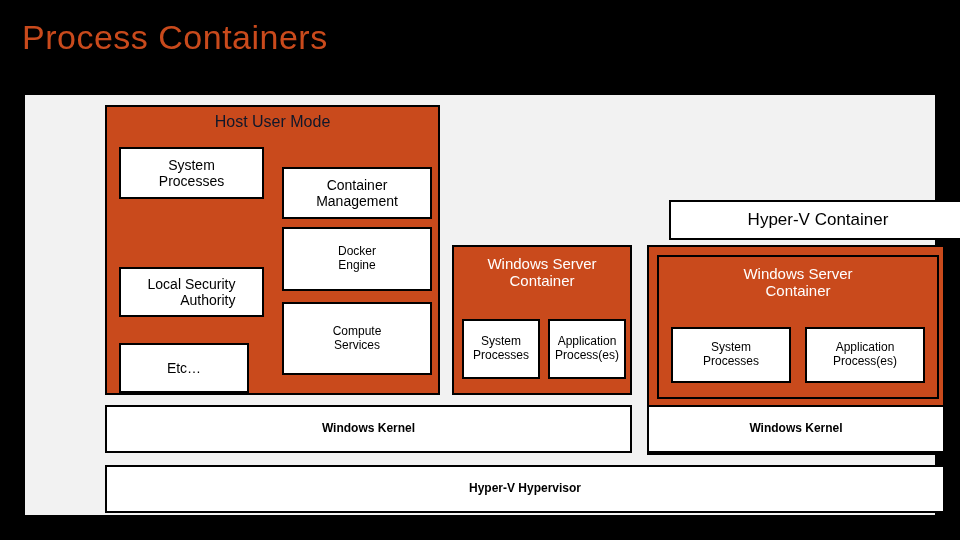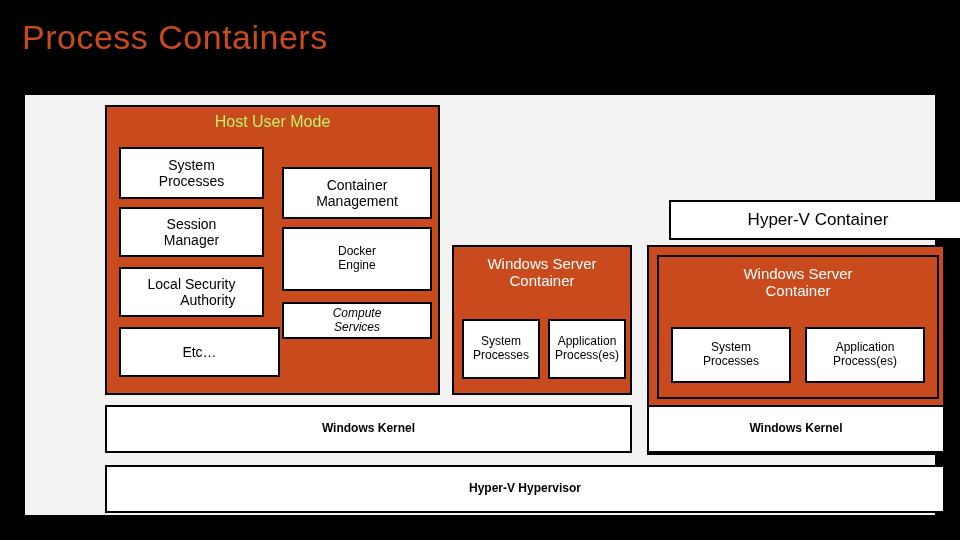--- a/index.html
+++ b/index.html
@@ -36,30 +36,30 @@
     line-height: 1.15;
   }
   .white-fill  { background: #fff; color: #000; border: 2px solid #000; }
   .label       { font-size: 14px; }
   .label-sm    { font-size: 12px; }
   .title-label { font-size: 12px; }
   .hyperv-title-label { font-size: 17px; }
 
   
   #host-user-mode { left: 80px; top: 10px; width: 335px; height: 290px; background: #c94a1c; }
-  #host-user-mode .header { position: absolute; top: 6px; left: 0; width: 100%; color: #bef264; font-size: 16px; text-align: center; }
+  #host-user-mode .header { position: absolute; top: 6px; left: 0; width: 100%; color: #0f172a; font-size: 16px; text-align: center; }
 
   #system-processes { left: 12px; top: 40px; width: 145px; height: 52px; }
   #session-manager  { left: 12px; top: 100px; width: 145px; height: 50px; }
   #local-sec        { left: 12px; top: 160px; width: 145px; height: 50px; text-align: right; }
-  #etc              { left: 12px; top: 220px; width: 161px; height: 50px; }
+  #etc              { left: 12px; top: 236px; width: 130px; height: 50px; }
 
   #container-mgmt   { left: 175px; top: 60px; width: 150px; height: 52px; }
   #docker-engine    { left: 175px; top: 120px; width: 150px; height: 64px; }
-  #compute-svc      { left: 175px; top: 195px; width: 150px; height: 37px; font-style: italic; }
+  #compute-svc      { left: 175px; top: 195px; width: 150px; height: 73px; }
 
   
   #kernel-left  { left: 80px; top: 310px; width: 527px; height: 48px; }
   #kernel-right { left: 622px; top: 310px; width: 298px; height: 48px; }
 
   
   #hypervisor { left: 80px; top: 370px; width: 840px; height: 48px; }
 
   
   #hyperv-title     { left: 644px; top: 105px; width: 298px; height: 40px; }
@@ -84,21 +84,20 @@
 <body>
 
 <div class="title">Process Containers</div>
 
 <div class="canvas">
 
   <div id="host-user-mode" class="box" style="display:block;">
     <div class="header">Host User Mode</div>
 
     <div id="system-processes" class="box white-fill label">System<br>Processes</div>
-    <div id="session-manager" class="box white-fill label">Session<br>Manager</div>
     <div id="local-sec" class="box white-fill label">Local Security<br>Authority</div>
     <div id="etc" class="box white-fill label">Etc…</div>
 
     <div id="container-mgmt" class="box white-fill label">Container<br>Management</div>
     <div id="docker-engine" class="box white-fill title-label">Docker<br>Engine</div>
     <div id="compute-svc" class="box white-fill title-label">Compute<br>Services</div>
   </div>
 
   <div id="wsc-left" class="box" style="display:block;">
     <div id="wsc-left-title">Windows Server<br>Container</div>

